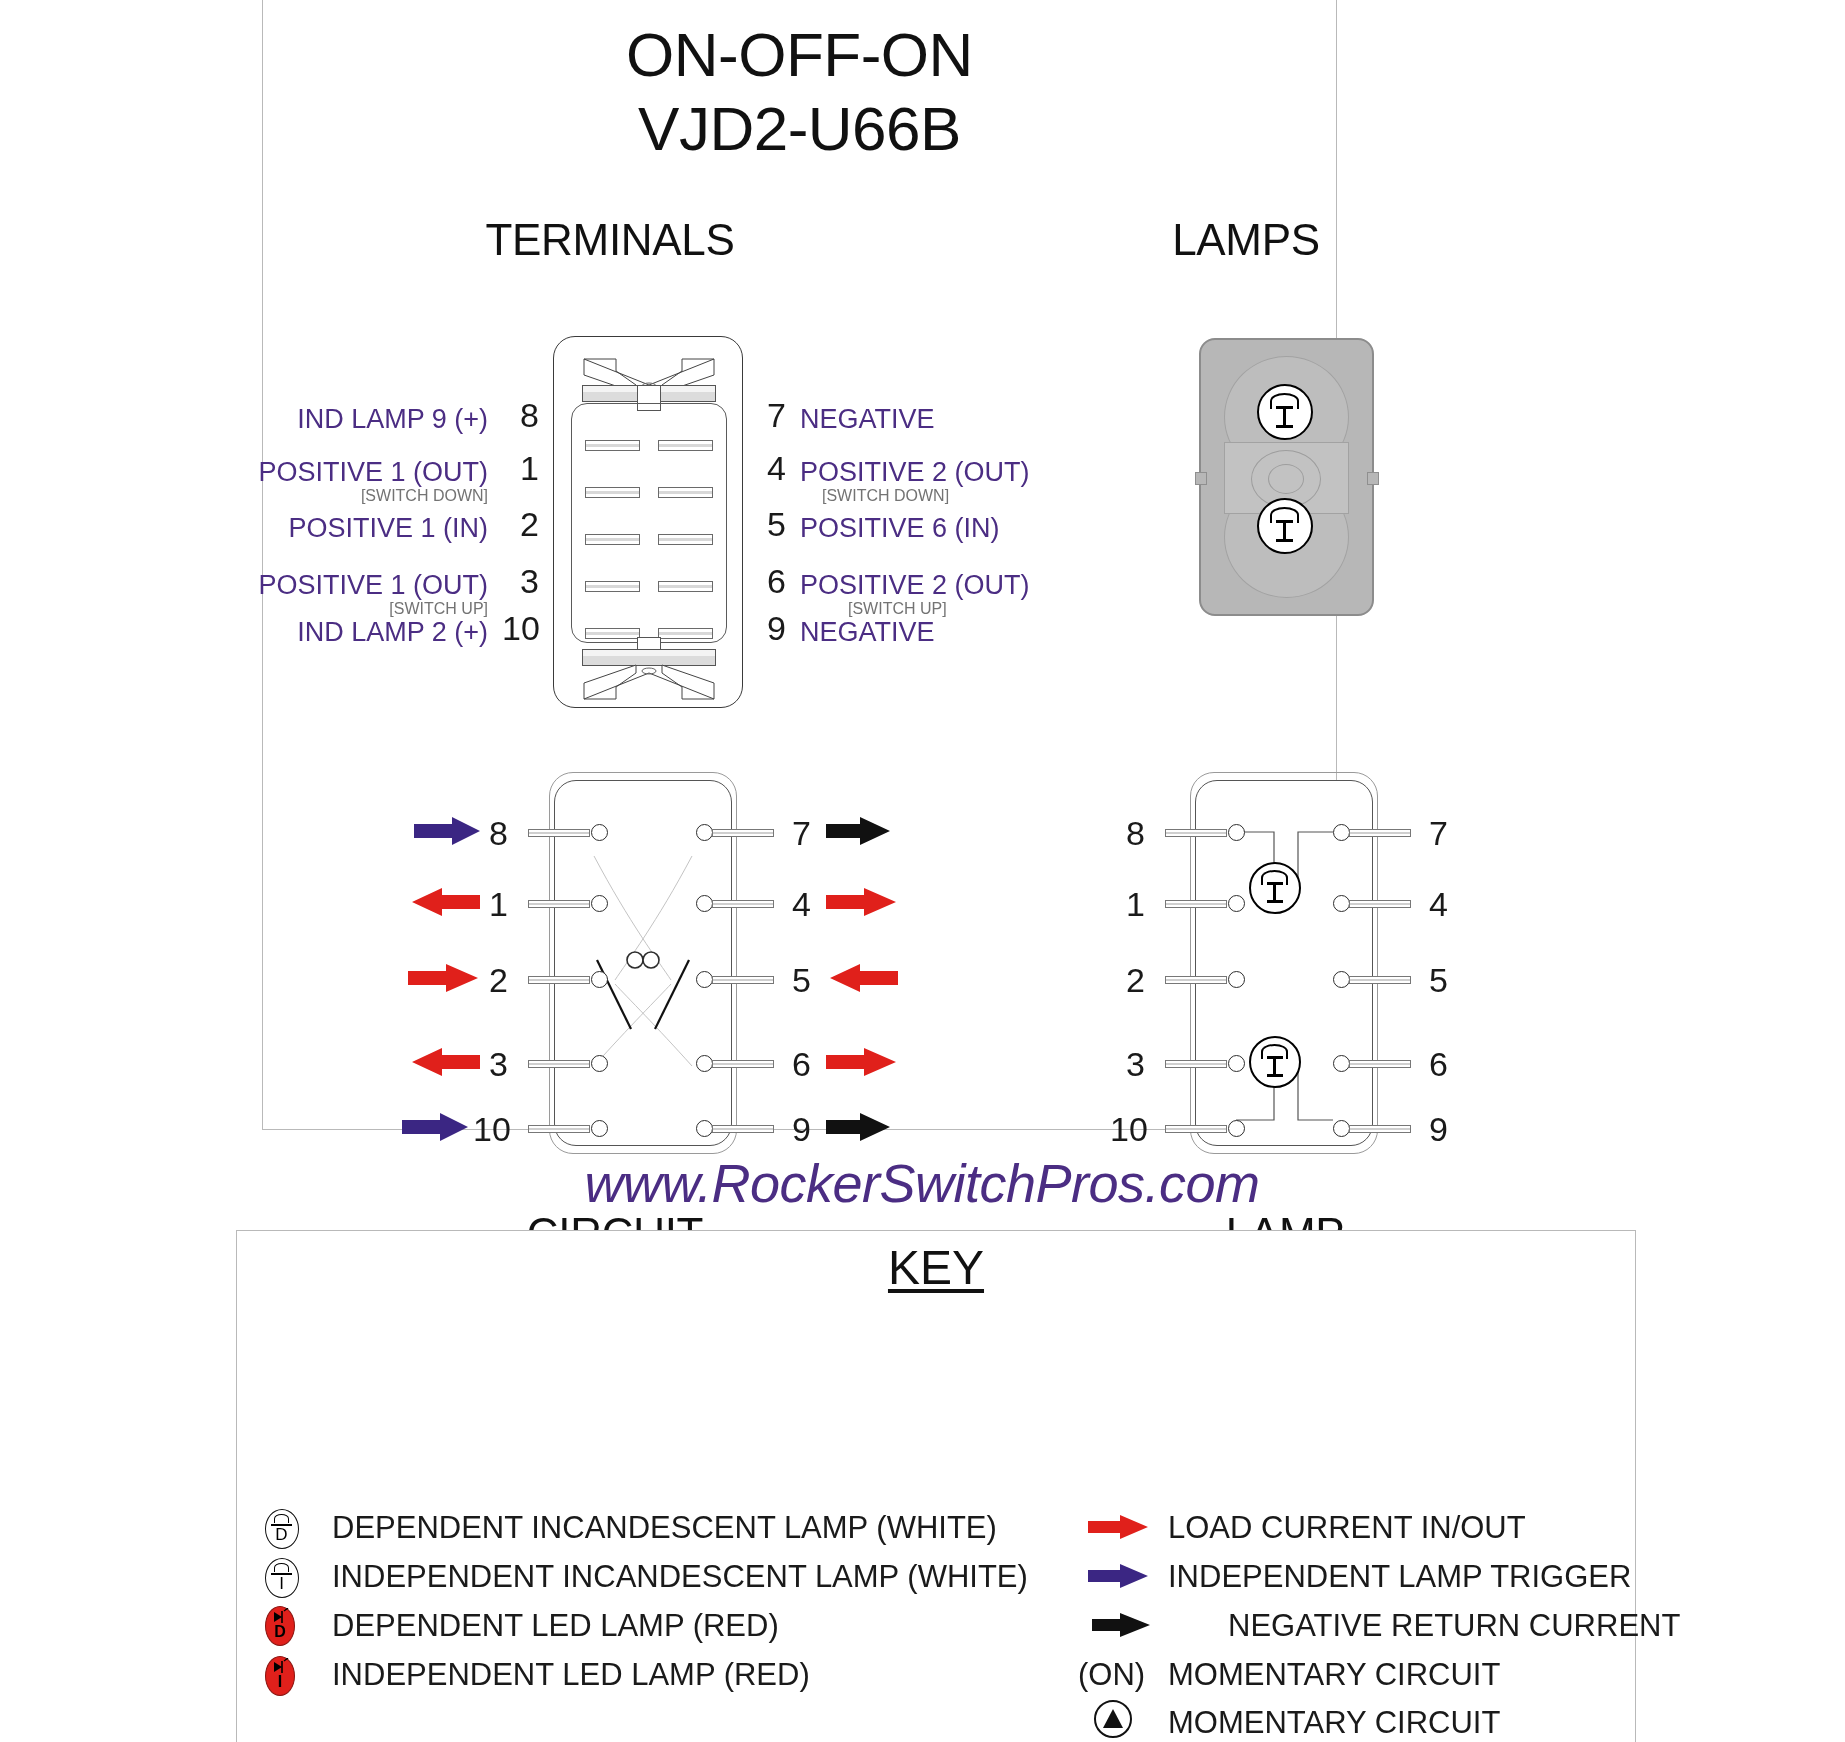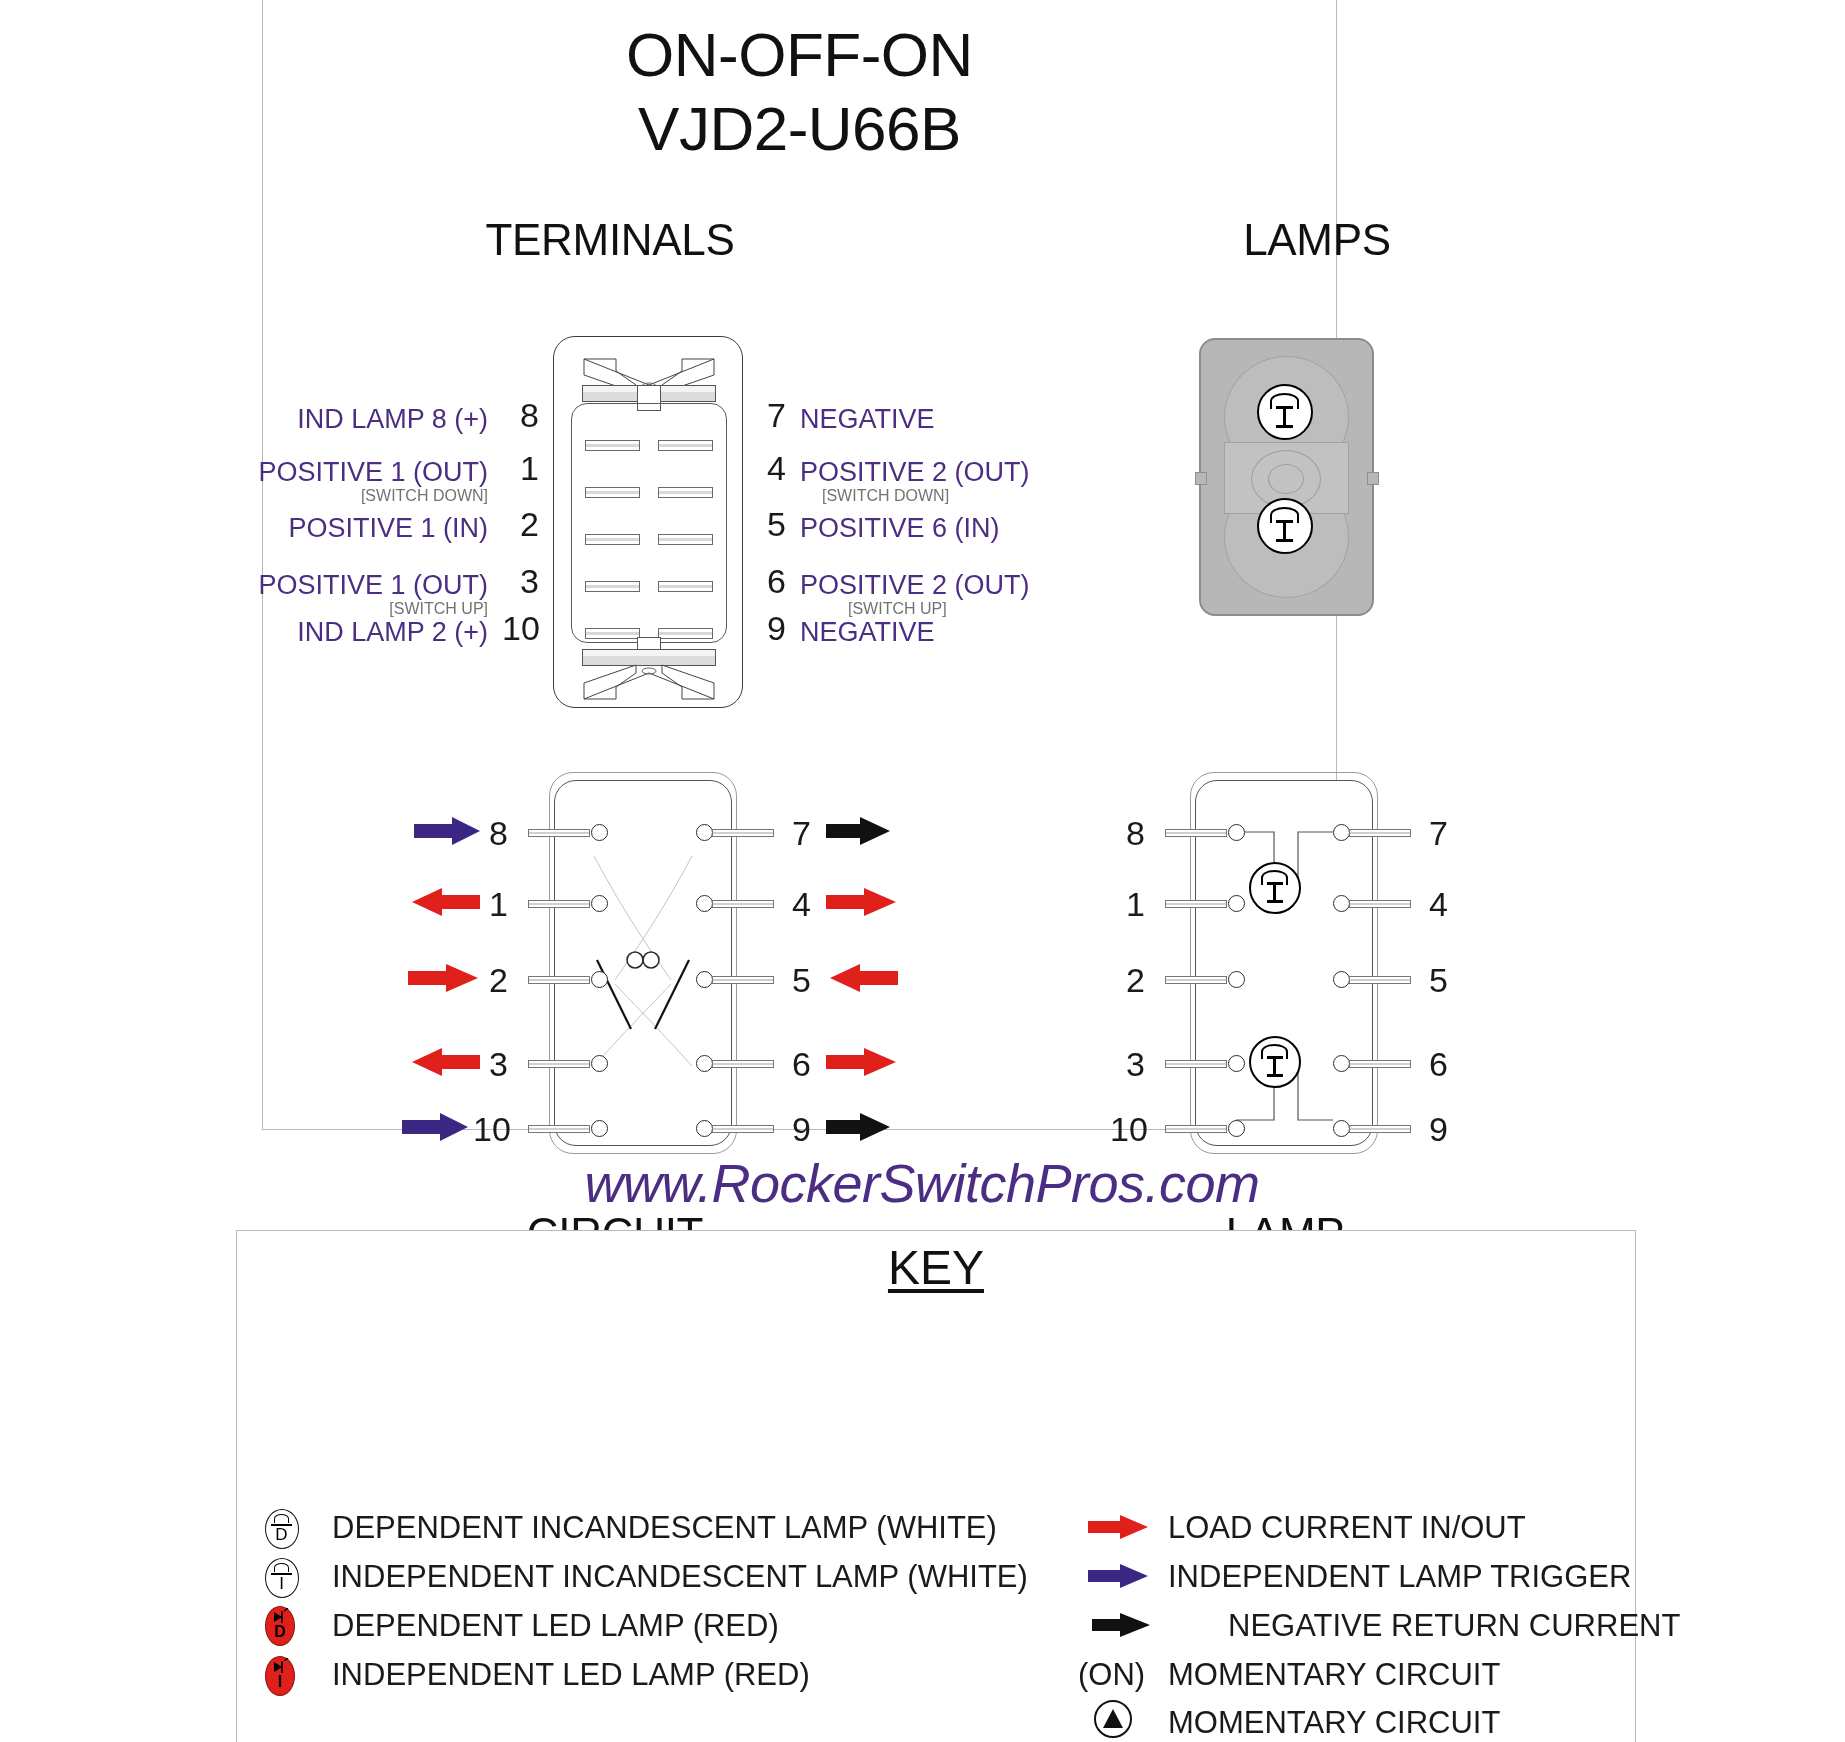--- a/index.html
+++ b/index.html
@@ -39,21 +39,21 @@
   }
 
   .section-head {
     position: absolute;
     font-size: 44px;
     color: #111;
     text-align: center;
     letter-spacing: -0.3px;
   }
   #terminals-head { left: 400px; top: 215px; width: 420px; }
-  #lamps-head     { left: 1127px; top: 215px; width: 380px; }
+  #lamps-head     { left: 1056px; top: 215px; width: 380px; }
 
   
   .tlabel {
     position: absolute;
     font-size: 27px;
     color: #4b2d83;
     white-space: nowrap;
   }
   .tsub {
     position: absolute;
@@ -284,21 +284,21 @@
   <div class="main-frame"></div>
 
   <div class="title">
     <div>ON-OFF-ON</div>
     <div>VJD2-U66B</div>
   </div>
 
   <div class="section-head" id="terminals-head">TERMINALS</div>
   <div class="section-head" id="lamps-head">LAMPS</div>
 
-  <div class="tlabel tleft" style="left:258px; top:404px; width:230px;">IND LAMP 8 (+)</div>
+  <div class="tlabel tleft" style="left:258px; top:404px; width:230px;">IND LAMP 9 (+)</div>
   <div class="tnum" style="left:520px; top:396px;">8</div>
 
   <div class="tlabel tleft" style="left:238px; top:457px; width:250px;">POSITIVE 1 (OUT)</div>
   <div class="tsub tleft" style="left:238px; top:487px; width:250px;">[SWITCH DOWN]</div>
   <div class="tnum" style="left:520px; top:449px;">1</div>
 
   <div class="tlabel tleft" style="left:258px; top:513px; width:230px;">POSITIVE 1 (IN)</div>
   <div class="tnum" style="left:520px; top:505px;">2</div>
 
   <div class="tlabel tleft" style="left:238px; top:570px; width:250px;">POSITIVE 1 (OUT)</div>

